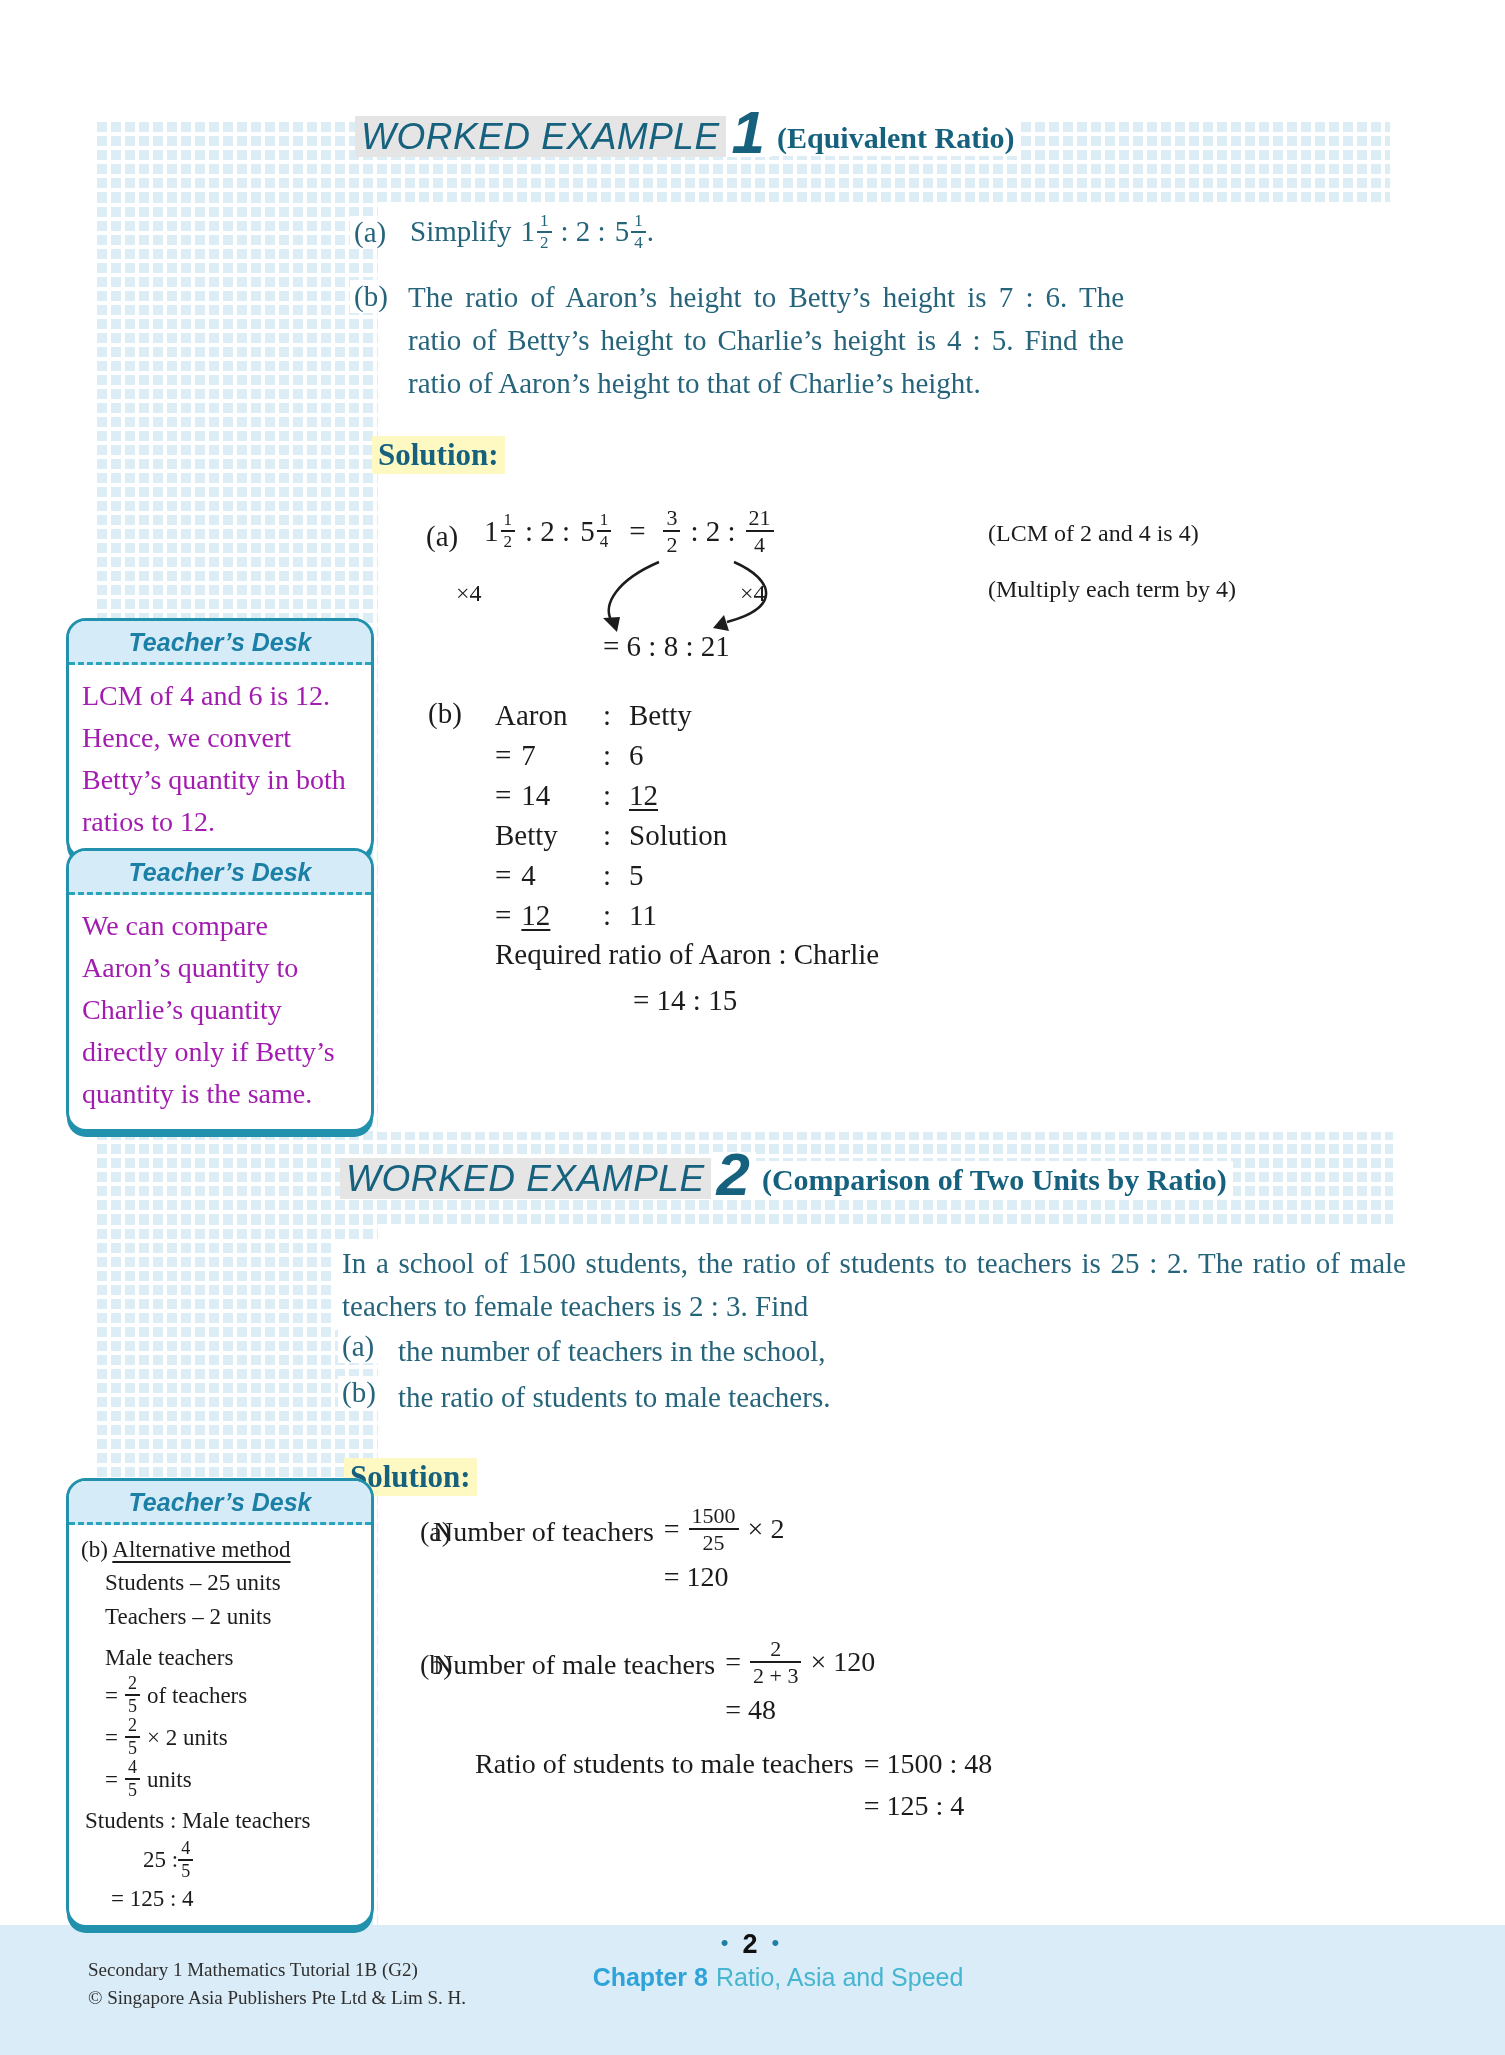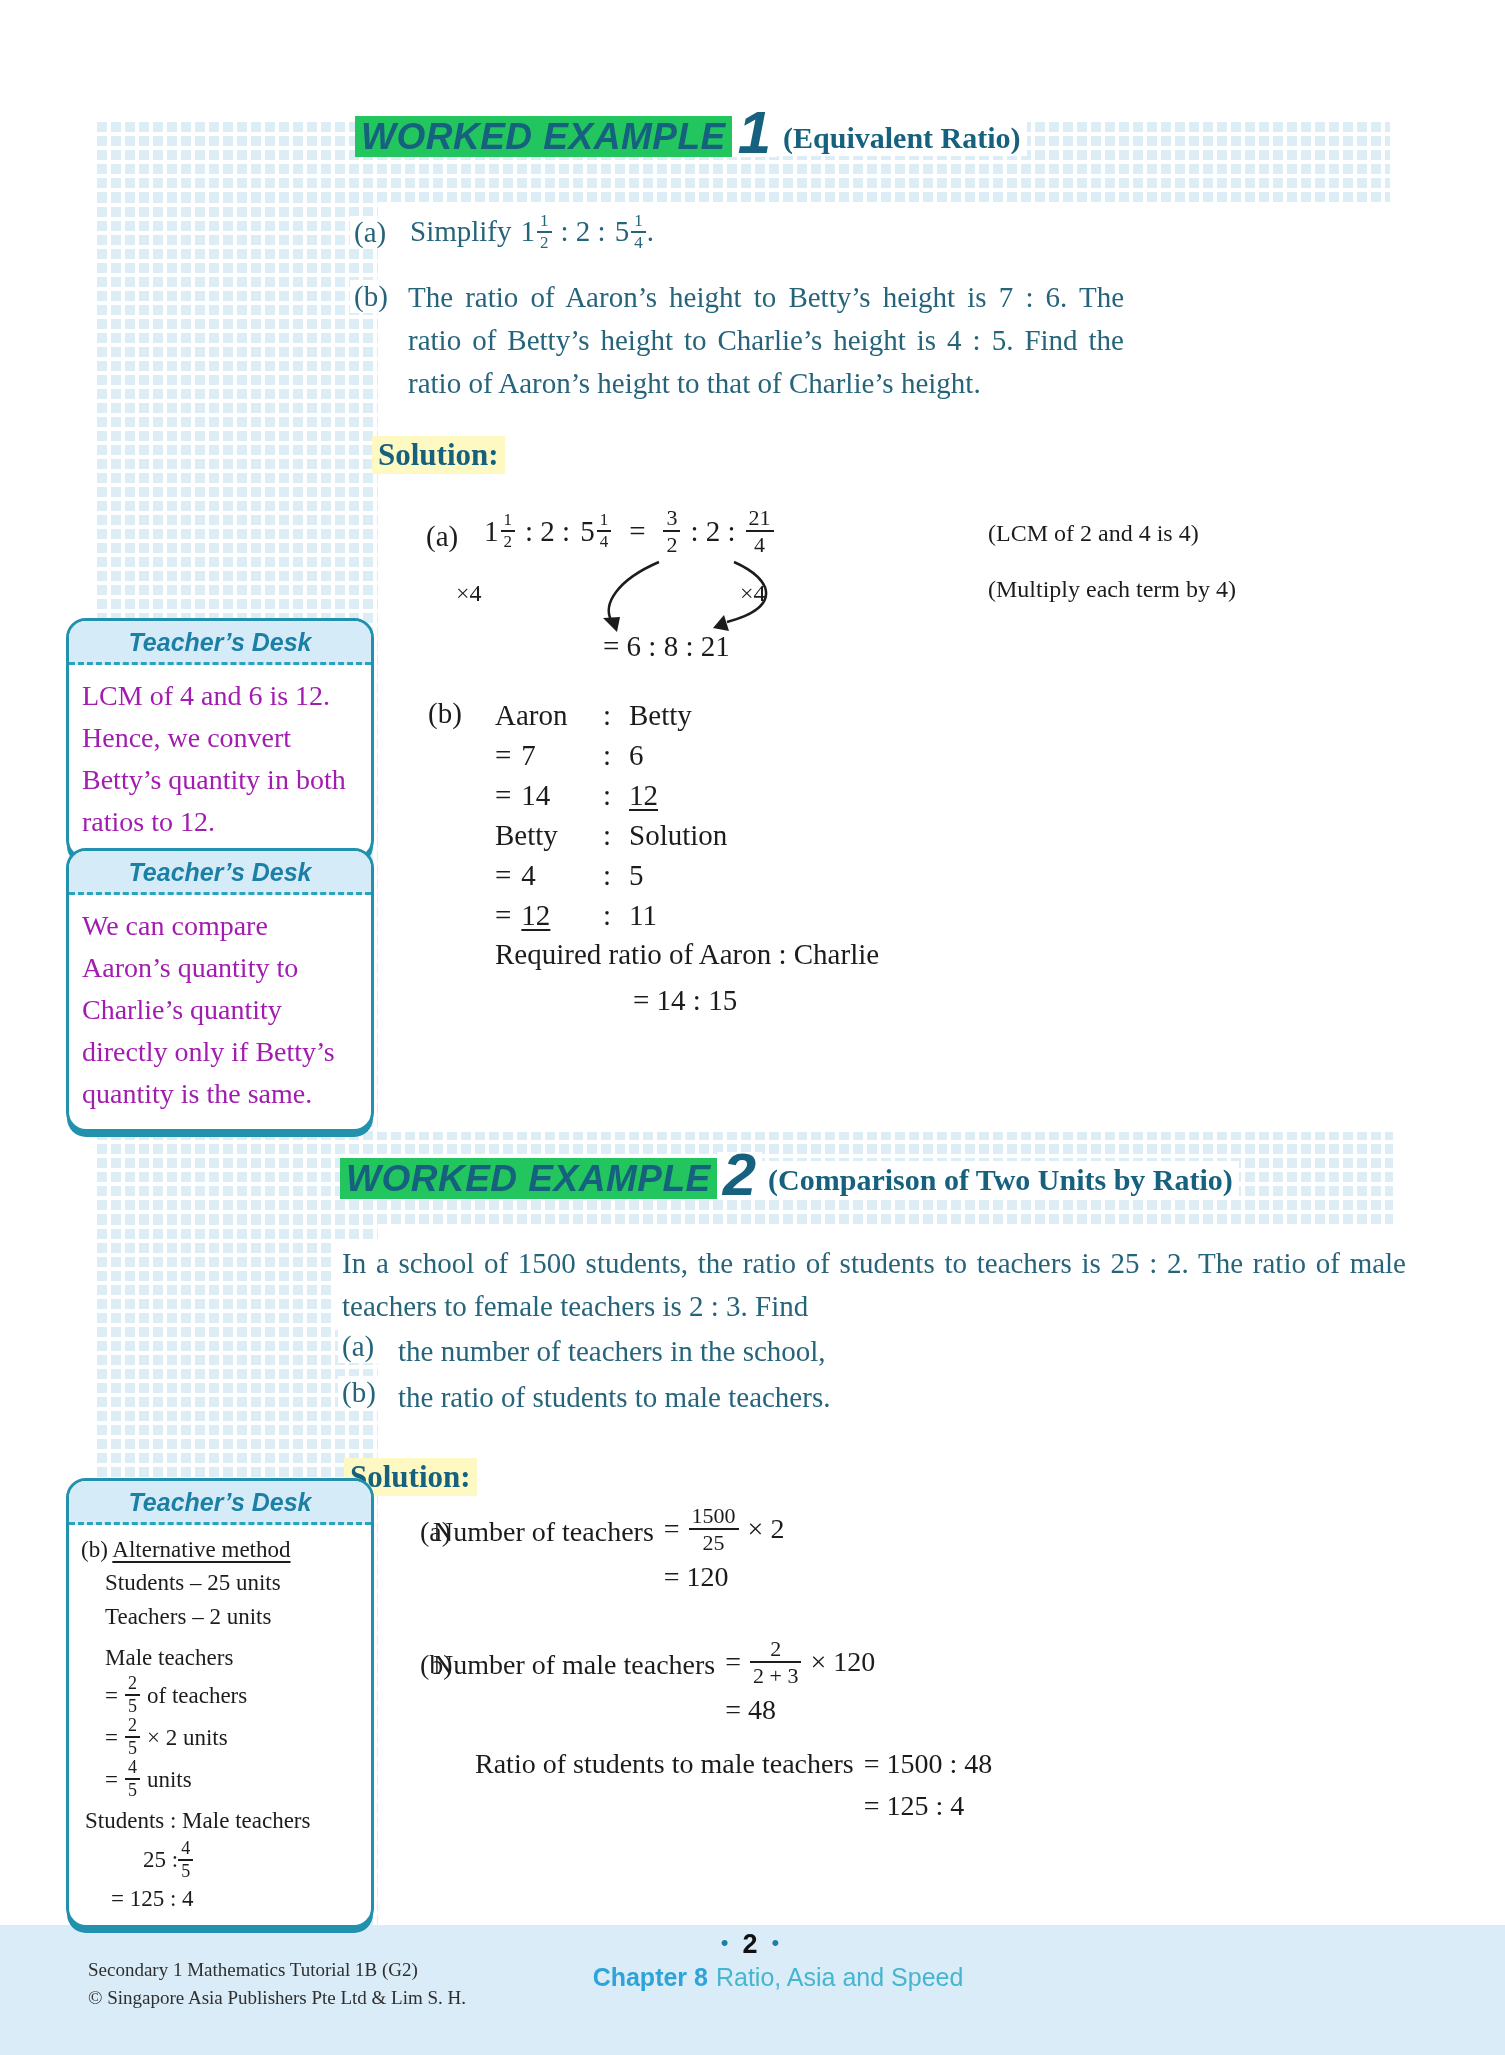--- a/index.html
+++ b/index.html
@@ -13,22 +13,22 @@
       repeating-linear-gradient(90deg,#ddedf6 0 10px,#ffffff 10px 14px),
       repeating-linear-gradient(0deg,#ddedf6 0 10px,#ffffff 10px 14px);
     background-blend-mode:lighten;
     z-index:0;
   }
   .content{position:absolute;z-index:2;}
   .wbg{background:#ffffff;padding:2px 8px;}
 
   
   .we-head{position:absolute;display:flex;align-items:flex-end;z-index:2;}
-  .we-title{font-family:"Liberation Sans",sans-serif;font-weight:bold;font-style:italic;
-            font-size:37px;color:#15617e;letter-spacing:0.5px;background:#22c55e;padding:2px 6px;line-height:1;}
+  .we-title{font-family:"Liberation Sans",sans-serif;font-weight:normal;font-style:italic;
+            font-size:37px;color:#15617e;letter-spacing:0.5px;background:#e5e5e5;padding:2px 6px;line-height:1;}
   .we-num{font-family:"Liberation Sans",sans-serif;font-weight:bold;font-style:italic;
           font-size:60px;color:#15617e;line-height:0.78;background:#fff;padding:0 6px;}
   .we-topic{font-weight:bold;font-size:30px;color:#15617e;background:#fff;padding:2px 6px;line-height:1.1;margin-bottom:1px;}
 
   .q-label{position:absolute;font-size:29px;color:#25647a;z-index:2;background:#fff;padding:0 4px;}
   .q-text{font-size:29px;color:#25647a;line-height:1.48;}
   .q-line{display:flex;align-items:center;gap:9px;font-size:29px;color:#25647a;}
   .just{text-align:justify;}
 
   .sol-head{position:absolute;font-weight:bold;font-size:31px;color:#15617e;z-index:2;background:#fef9c3;padding:1px 6px;}

